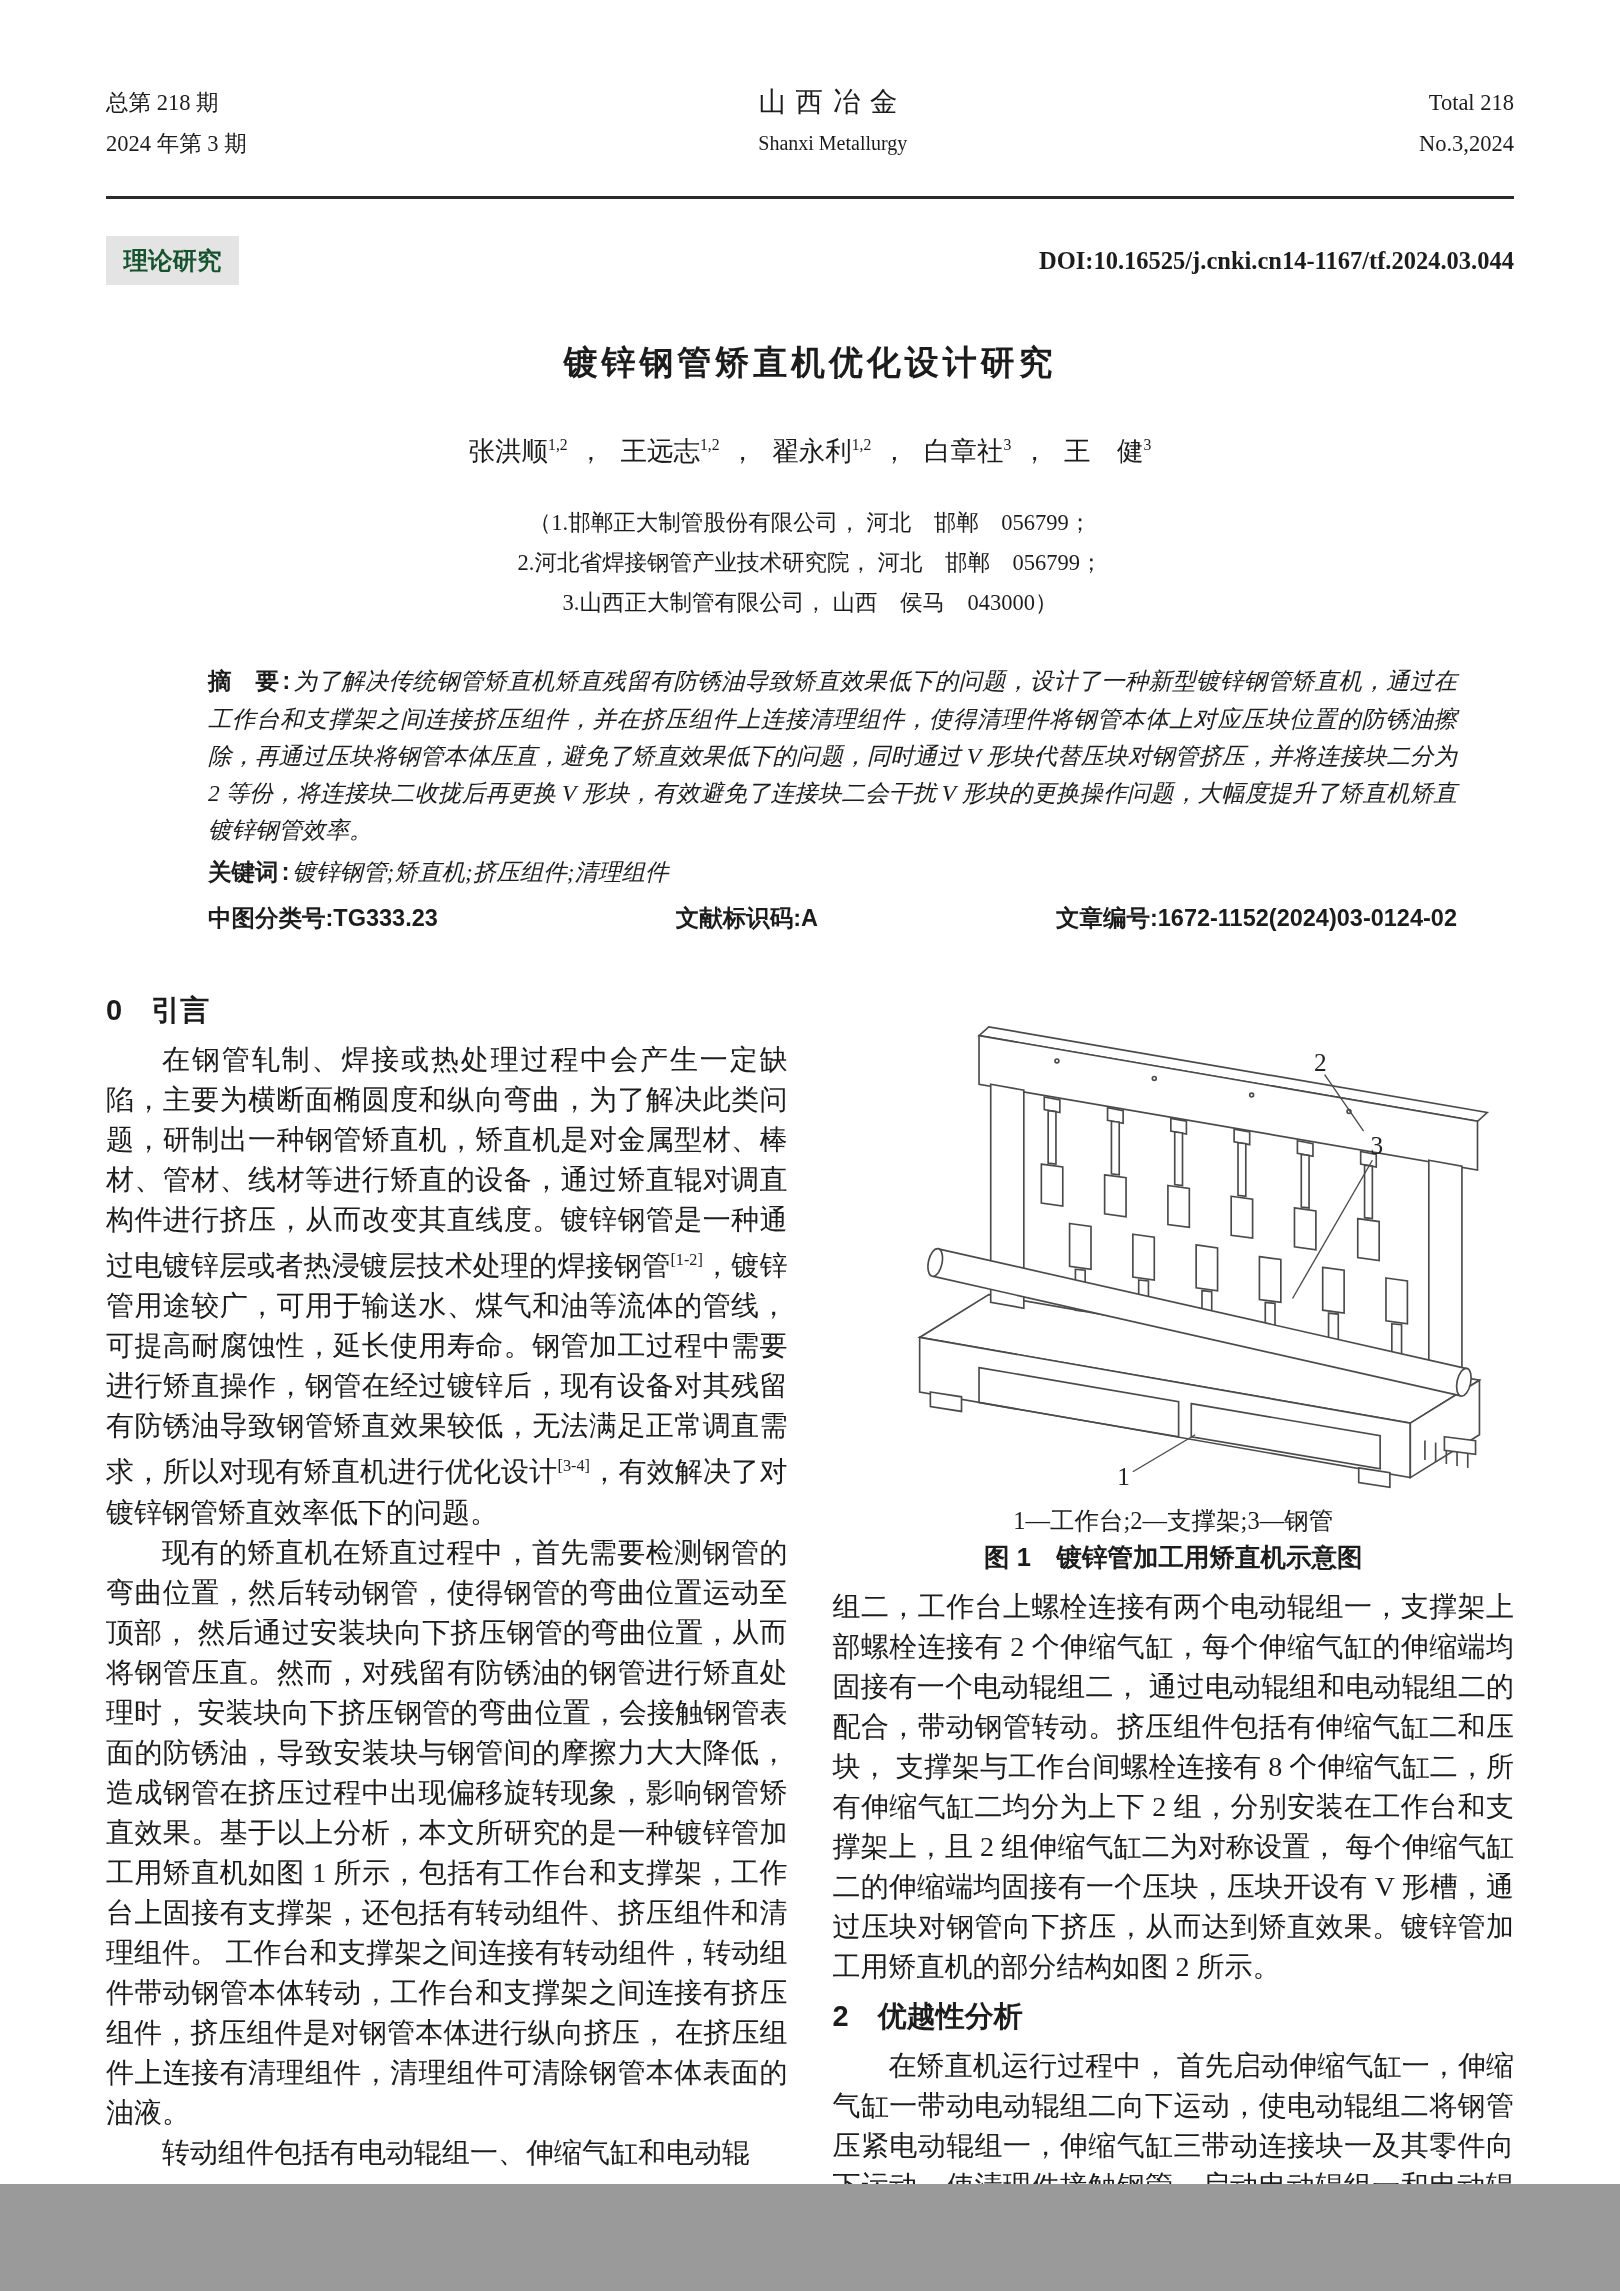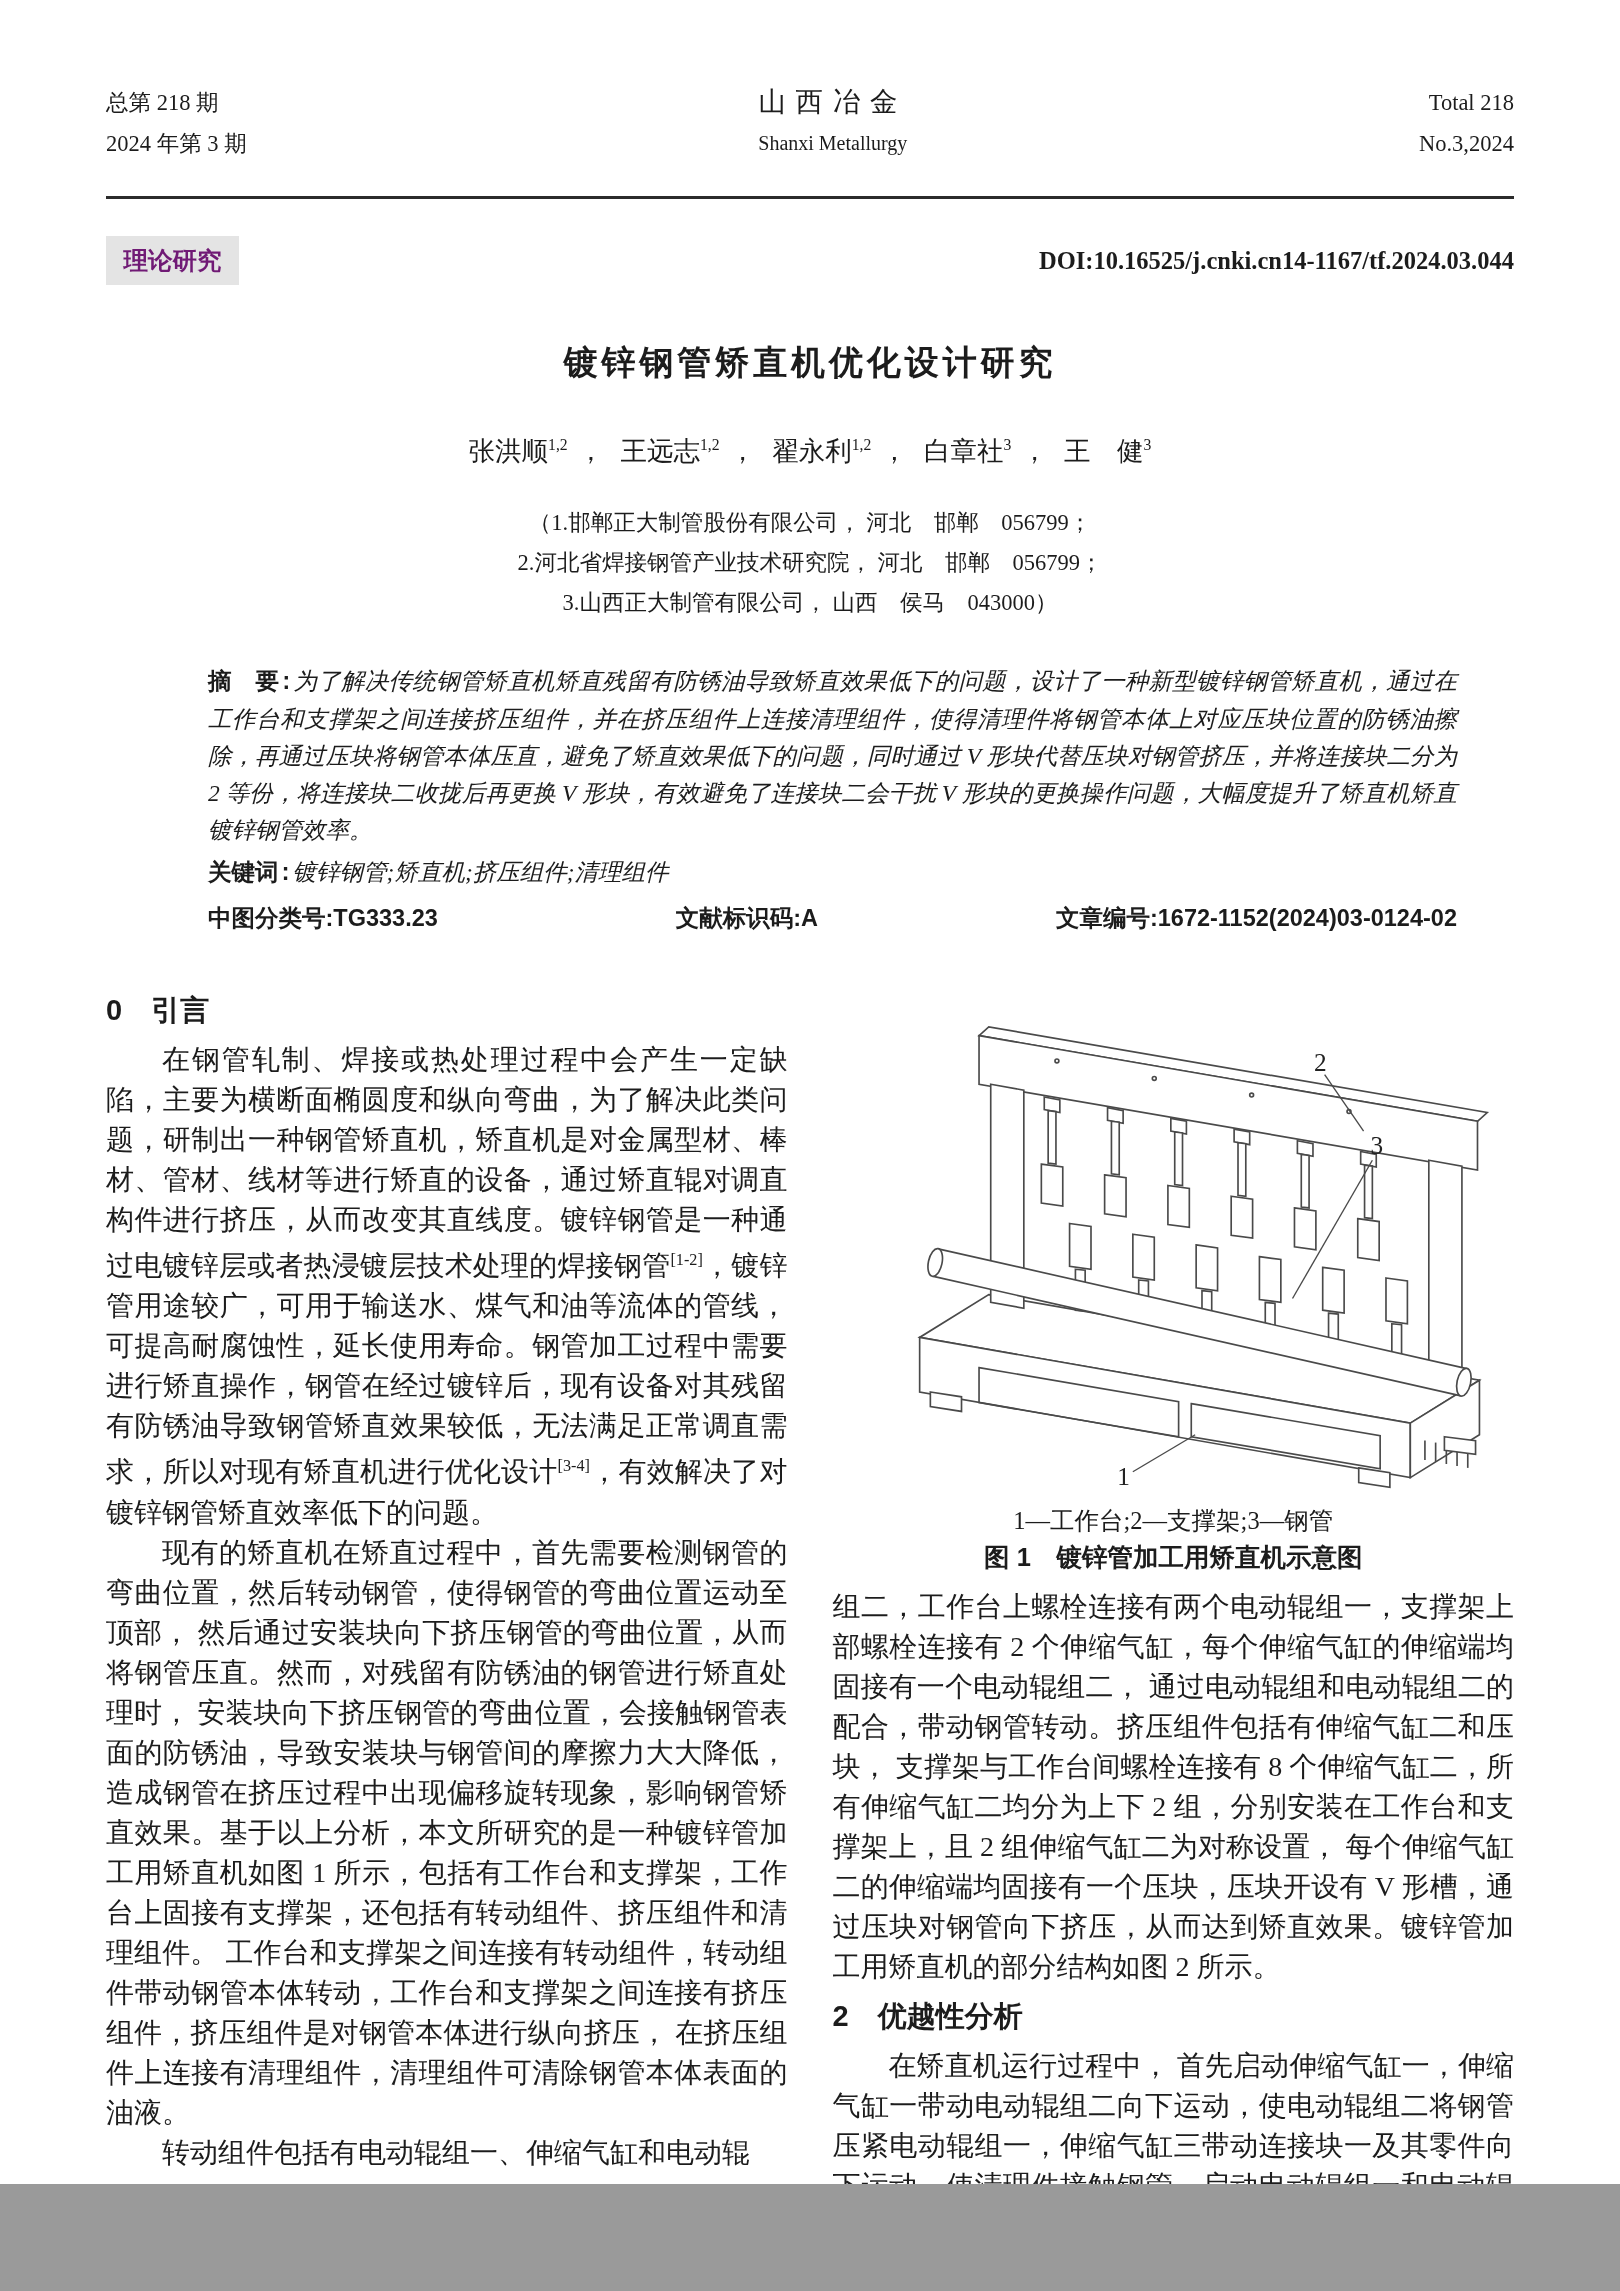--- a/index.html
+++ b/index.html
@@ -15,21 +15,21 @@
   .jh-left { text-align:left; }
   .jh-center { text-align:center; }
   .jh-right { text-align:right; }
   .jname-cn { font-size:27.4px; letter-spacing:9.8px; }
   .jname-en { font-size:20px; }
   .header-rule { border:none; border-top:3.4px solid #2b2b2b; margin:11.8px 0 0 0; }
   
   .badge-row { margin-top:17.6px; display:flex; justify-content:space-between; align-items:center; }
   .badge {
     background:#e4e4e4; padding:7.8px 17.6px; font-family:"Liberation Sans","DejaVu Sans",sans-serif;
-    font-weight:bold; font-size:24.5px; color:#701a75;
+    font-weight:bold; font-size:24.5px; color:#14532d;
   }
   .doi { font-weight:bold; font-size:24.5px; }
   
   .title {
     margin:35px 0 0 0; text-align:center; font-family:"Liberation Sans","DejaVu Sans",sans-serif;
     font-weight:bold; font-size:34px; letter-spacing:3.9px;
   }
   .authors { margin-top:27.4px; text-align:center; font-size:26.5px; }
   .authors sup { font-size:15.7px; }
   .author-sep { padding:0 9.8px; }

